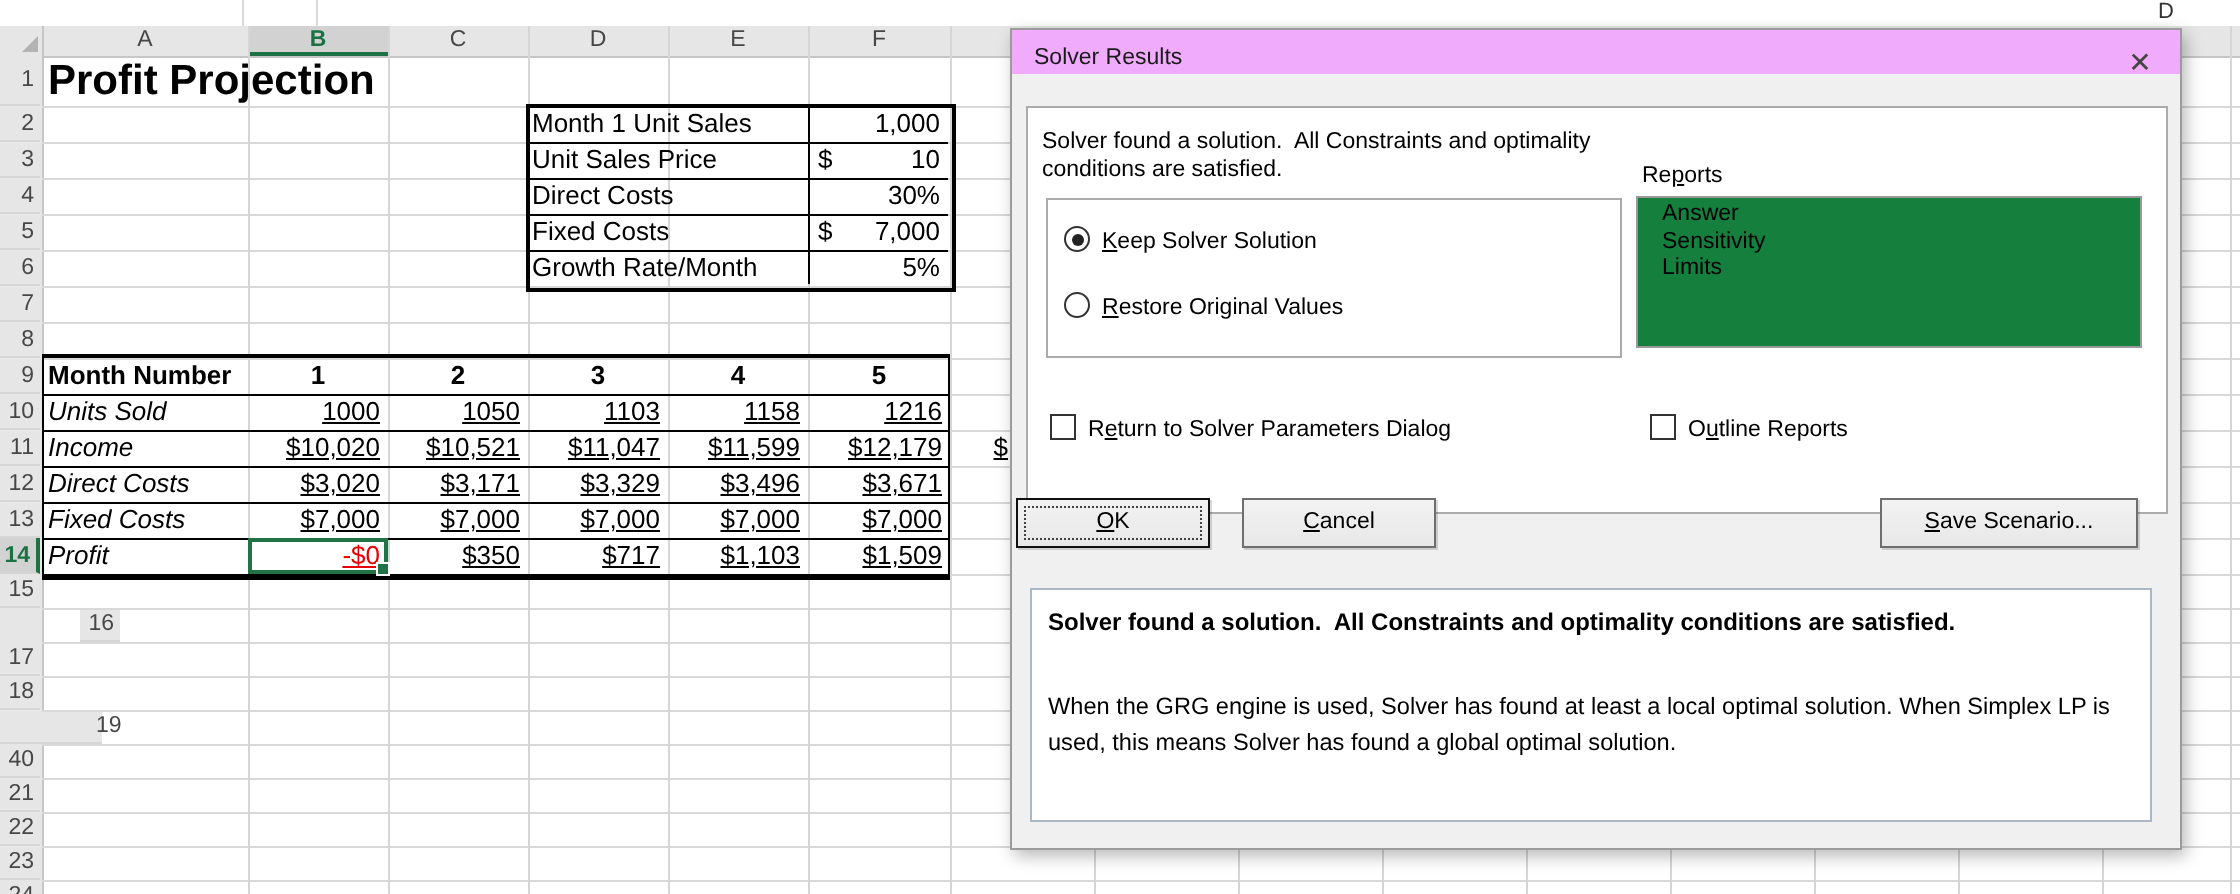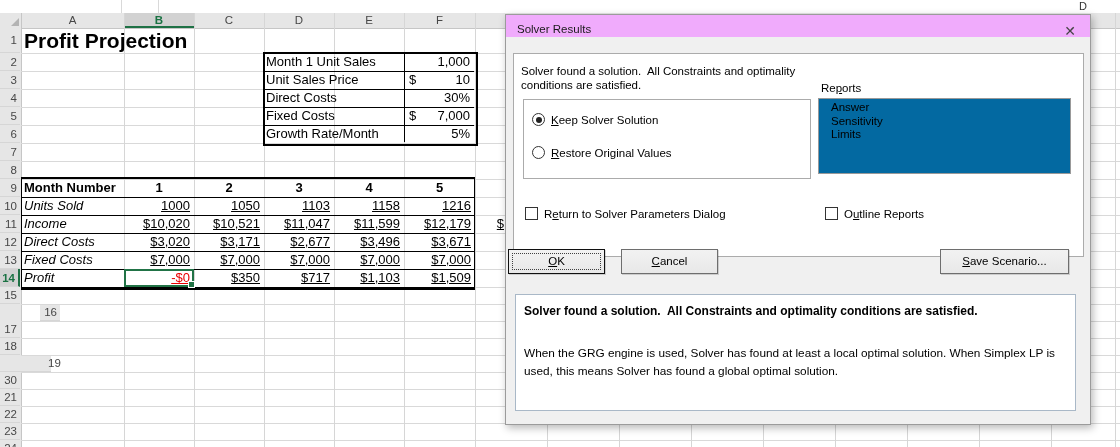--- a/index.html
+++ b/index.html
@@ -50,21 +50,21 @@
   .dlg-title-text{position:absolute;left:11px;top:8px;font-size:11.5px;color:#1a1a1a;}
   .dlg-close{position:absolute;right:6px;top:4px;width:28px;height:24px;text-align:center;line-height:24px;font-size:14px;color:#444;}
   .obox{position:absolute;left:7px;top:38px;width:569px;height:202px;background:#fff;border:1px solid #ababab;}
   .status1{position:absolute;left:15px;top:50px;line-height:13px;white-space:pre;}
   .status2{position:absolute;left:15px;top:64px;line-height:13px;white-space:pre;}
   .rbox{position:absolute;left:17px;top:84px;width:286px;height:78px;border:1px solid #ababab;}
   .radio-row{position:absolute;left:8px;height:14px;line-height:13px;}
   .radio{display:inline-block;width:11px;height:11px;border:1px solid #333;border-radius:50%;vertical-align:-2px;margin-right:6px;background:#fff;position:relative;}
   .radio.on::after{content:"";position:absolute;left:2.5px;top:2.5px;width:6px;height:6px;border-radius:50%;background:#222;}
   .rep-label{position:absolute;left:315px;top:67px;}
-  .listbox{position:absolute;left:312px;top:83px;width:253px;height:76px;background:#0369a1;border:1px solid #999;padding:2px 0 0 12px;box-sizing:border-box;}
+  .listbox{position:absolute;left:312px;top:83px;width:253px;height:76px;background:#15803d;border:1px solid #999;padding:2px 0 0 12px;box-sizing:border-box;}
   .listbox div{line-height:13.5px;}
   .cb-row{position:absolute;height:14px;line-height:13px;}
   .cbx{display:inline-block;width:11px;height:11px;border:1px solid #333;background:#fff;vertical-align:-2px;margin-right:6px;}
   .u{text-decoration:underline;}
   .btn{position:absolute;top:234px;height:25px;background:linear-gradient(#f2f2f2,#e8e8e8);border:1px solid #6e6e6e;
        box-shadow:1px 1px 0 rgba(0,0,0,.15);text-align:center;line-height:23px;font-size:11.5px;box-sizing:border-box;}
   .btn.def{border:1px solid #101010;outline:1px dotted #404040;outline-offset:-5px;}
   .ibox{position:absolute;left:9px;top:279px;width:561px;height:117px;background:#fff;border:1px solid #a9b8c7;box-sizing:border-box;padding:9px 9px 0 8px;}
   .ibold{font-size:12px;font-weight:bold;line-height:15px;white-space:pre-wrap;}
   .ipara{font-size:11.8px;line-height:17.5px;margin-top:26px;white-space:pre-wrap;}
@@ -106,21 +106,21 @@
       <div class="rownum" style="top: 197px; height: 18px; line-height: 18px;">10</div>
       <div class="rownum" style="top: 215px; height: 18px; line-height: 18px;">11</div>
       <div class="rownum" style="top: 233px; height: 18px; line-height: 18px;">12</div>
       <div class="rownum" style="top: 251px; height: 18px; line-height: 18px;">13</div>
       <div class="rownum sel" style="top: 269px; height: 18px; line-height: 18px;">14</div>
       <div class="rownum" style="top: 287px; height: 17px; line-height: 17px;">15</div>
       <div class="rownum" style="top: 304px; height: 17px; line-height: 17px; margin-left: 40px;">16</div>
       <div class="rownum" style="top: 321px; height: 17px; line-height: 17px;">17</div>
       <div class="rownum" style="top: 338px; height: 17px; line-height: 17px;">18</div>
       <div class="rownum" style="top: 355px; height: 17px; line-height: 17px; padding-left: 48px;">19</div>
-      <div class="rownum" style="top: 372px; height: 17px; line-height: 17px;">30</div>
+      <div class="rownum" style="top: 372px; height: 17px; line-height: 17px;">40</div>
       <div class="rownum" style="top: 389px; height: 17px; line-height: 17px;">21</div>
       <div class="rownum" style="top: 406px; height: 17px; line-height: 17px;">22</div>
       <div class="rownum" style="top: 423px; height: 17px; line-height: 17px;">23</div>
       <div class="rownum" style="top: 440px; height: 17px; line-height: 17px;">24</div>
     </div>
 
   <div class="hband hb1"></div>
   <div class="hband hb2"></div>
   <div class="vline" style="left:124px"></div>
   <div class="vline" style="left:194px"></div>
@@ -201,21 +201,21 @@
   <div class="cell r11 col-b num">$10,020</div>
   <div class="cell r11 col-c num">$10,521</div>
   <div class="cell r11 col-d num">$11,047</div>
   <div class="cell r11 col-e num">$11,599</div>
   <div class="cell r11 col-f num">$12,179</div>
   <div class="cell r11 num" style="left:488px;width:16px;padding-right:0">$</div>
 
   <div class="cell r12 col-a lbl ital">Direct Costs</div>
   <div class="cell r12 col-b num">$3,020</div>
   <div class="cell r12 col-c num">$3,171</div>
-  <div class="cell r12 col-d num">$2,677</div>
+  <div class="cell r12 col-d num">$3,329</div>
   <div class="cell r12 col-e num">$3,496</div>
   <div class="cell r12 col-f num">$3,671</div>
 
   <div class="cell r13 col-a lbl ital">Fixed Costs</div>
   <div class="cell r13 col-b num">$7,000</div>
   <div class="cell r13 col-c num">$7,000</div>
   <div class="cell r13 col-d num">$7,000</div>
   <div class="cell r13 col-e num">$7,000</div>
   <div class="cell r13 col-f num">$7,000</div>
 

